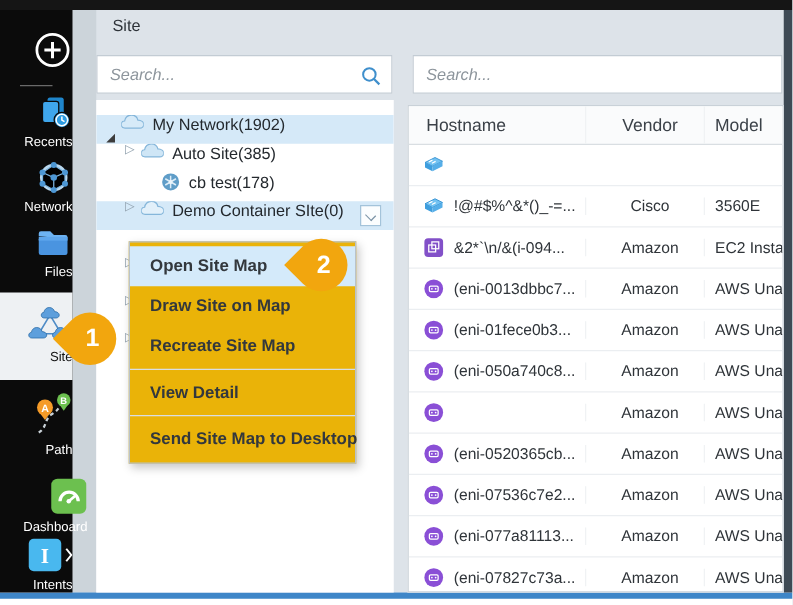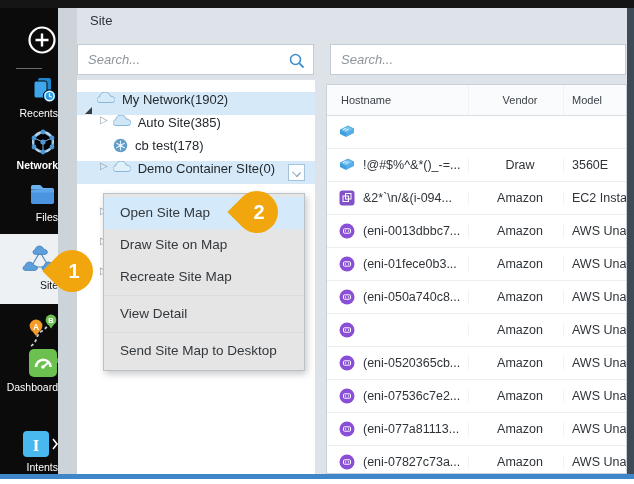--- a/index.html
+++ b/index.html
@@ -30,31 +30,31 @@
   .tree-panel { position:absolute; left:77px; top:80px; width:238px; height:394px; background:#fff; overflow:hidden; }
   .tree-row { position:absolute; left:0; width:238px; height:23px; display:flex; font-size:13px; color:#24292e; }
   .tree-row.sel { background:#d5e9f8; }
   .tw { display:inline-block; }
   .arrow-exp { width:0; height:0; border-left:7px solid transparent; border-bottom:7px solid #3c3c3c; }
   .arrow-col { color:#90a0ad; font-size:10px; line-height:10px; }
   .combo-btn { position:absolute; right:10px; top:3px; width:17px; height:17px; background:#fbfdfe; border:1px solid #a3c3da; }
   .combo-btn .chev { position:absolute; left:4px; top:4px; width:7px; height:7px; border-right:1.6px solid #7b93a6; border-bottom:1.6px solid #7b93a6; transform:rotate(45deg) scale(1,.8); }
 
   
-  .ctx-menu { position:absolute; left:103px; top:193px; width:202px; background:#e5e5e5; border:1px solid #b9c2c9;
-              box-shadow:2px 3px 7px rgba(0,0,0,.22); z-index:5; padding:3px 0; }
+  .ctx-menu { position:absolute; left:103px; top:193px; width:182px; background:#eab308; border:1px solid #b9c2c9;
+              box-shadow:2px 3px 7px rgba(0,0,0,.22); z-index:5; padding:3px 0;font-weight:bold; }
   .ctx-item { height:32px; line-height:32px; padding-left:16px; font-size:13.5px; color:#33383d; white-space:nowrap; }
   .ctx-item.hl { background:#d4eafa; }
   .ctx-sep { border-top:1px solid #d9dee2; margin:2px 0; }
 
   
   .dev-search { position:absolute; left:330px; top:44px; width:296px; height:31px; background:#fff; border:1px solid #c3ccd4; }
   .dev-panel { position:absolute; left:326px; top:84px; width:301px; height:390px; background:#fff; border:1px solid #c9d1d8; overflow:hidden; }
   .dev-header { display:flex; height:31px; background:#fafbfc; border-bottom:1px solid #d9dee2; }
-  .dev-header .hc { font-size:11px; color:#3b4148; line-height:31px; }
+  .dev-header .hc { font-size:14px; color:#3b4148; line-height:31px; }
   .dev-row { display:flex; height:33px; border-bottom:1px solid #ebeef1; align-items:center; }
   .c-host { width:141px; padding-left:12px; display:flex; align-items:center; overflow:hidden; }
   .c-vend { width:95px; padding-left:8px; border-left:1px solid #f0f2f4;text-align:center; }
   .c-model{ flex:1; padding-left:8px; border-left:1px solid #f0f2f4; }
   .hc.c-host { padding-left:14px; }
   .cell-txt { font-size:12.5px; color:#2f3439; white-space:nowrap; overflow:hidden; }
   .host-txt { margin-left:8px; max-width:104px; }
   .row-ic { flex:0 0 16px; height:16px; }
 
   
@@ -86,21 +86,21 @@
     <svg width="28" height="28">
       <rect x="8" y="2" width="13" height="16" rx="2" fill="#1f86cc"></rect>
       <rect x="4" y="5" width="13" height="17" rx="2" fill="#3fa6ec" stroke="#0b0b0b" stroke-width="1"></rect>
       <circle cx="19.5" cy="20" r="6.2" fill="#2c9ce3" stroke="#0b0b0b" stroke-width="1"></circle>
       <circle cx="19.5" cy="20" r="4.6" fill="none" stroke="#fff" stroke-width="1.2"></circle>
       <path d="M19.5 17.2v2.9l2.1 1.2" stroke="#fff" stroke-width="1.2" fill="none"></path>
     </svg>
     <span class="lbl">Recents</span>
   </div>
 
-  <div class="side-item" style="top:120px;height:48px;font-weight:bold;">
+  <div class="side-item" style="top:120px;height:48px;">
     <svg width="30" height="28">
       <circle cx="15" cy="14" r="11" fill="#b9d8ef"></circle>
       <g stroke="#7db4de" stroke-width="1">
           <path d="M15 4 L6 10 L6 19 L15 24 L24 19 L24 10 Z M6 10 L15 14 L24 10 M15 14 L15 24"></path>
         </g>
       <g fill="#4d97d4">
         <circle cx="15" cy="4" r="2.4"></circle>
           <circle cx="6" cy="10" r="2.4"></circle>
           <circle cx="24" cy="10" r="2.4"></circle>
         <circle cx="6" cy="19" r="2.4"></circle>
@@ -145,21 +145,21 @@
       </g>
       <g>
         <circle cx="25" cy="6" r="5.4" fill="#6cc04f"></circle>
         <path d="M21.5 9.5 L25 14.5 L28.5 9.5 Z" fill="#6cc04f"></path>
         <text x="25" y="9" text-anchor="middle" font-size="7.5" font-weight="bold" fill="#fff" font-family="Liberation Sans, sans-serif">B</text>
       </g>
     </svg>
     <span class="lbl">Path</span>
   </div>
 
-  <div class="side-item" style="top:340px;height:52px;">
+  <div class="side-item" style="top:374px;height:52px;margin-left:12px;">
     <svg width="30" height="30">
       <rect x="1" y="1" width="28" height="28" rx="5" fill="#6cc04f"></rect>
       <path d="M8 19 a7.3 7.3 0 0 1 14.6 0" stroke="#fff" stroke-width="2.6" fill="none"></path>
       <path d="M15 19 L21 14" stroke="#fff" stroke-width="2.2"></path>
       <circle cx="15" cy="19" r="1.8" fill="#fff"></circle>
     </svg>
     <span class="lbl">Dashboard</span>
   </div>
 
   <div class="side-item" style="top:422px;height:52px;">
@@ -193,21 +193,21 @@
   </div>
 
   <div class="tree-row" style="top:35px;">
     <span class="tw arrow-col" style="margin-left:23px;">▷</span>
     <svg width="18" height="12" style="margin-left:5px;">
       <path d="M3,10.5 C1.2,10.5 0,9.2 0,7.6 C0,6.1 1.2,4.9 2.7,4.8 C3,2.1 5.2,0 8,0 C10.6,0 12.8,1.7 13.3,4.1 C15.9,4.2 18,5.7 18,7.5 C18,9.2 16.6,10.5 14.8,10.5 Z" fill="#cfe6f6" stroke="#85b6da" stroke-width="1"></path>
     </svg>
     <span style="margin-left:7px;">Auto Site(385)</span>
   </div>
 
-  <div class="tree-row" style="top:58px;">
+  <div class="tree-row" style="top:58px;padding-left:16px;">
     <svg width="15" height="15" style="margin-left:36px;">
       <circle cx="7.5" cy="7.5" r="6.8" fill="#5f9dc8"></circle>
       <g stroke="#dcecf7" stroke-width="1.2">
         <path d="M7.5 2.5 v10 M3.2 5 l8.6 5 M11.8 5 l-8.6 5"></path>
       </g>
       <circle cx="7.5" cy="7.5" r="1.6" fill="#eaf4fb"></circle>
     </svg>
     <span style="margin-left:7px;">cb test(178)</span>
   </div>
 
@@ -290,21 +290,21 @@
   <div class="dev-row">
     <div class="c-host">
         <svg class="row-ic" viewBox="0 0 16 16">
           <polygon points="1,6 9,2 15,5 7,9" fill="#72c2f2" stroke="#2f8fd0" stroke-width="0.7"></polygon>
           <polygon points="1,6 7,9 7,13 1,10" fill="#3e9ede"></polygon>
           <polygon points="7,9 15,5 15,9 7,13" fill="#55aee8"></polygon>
           <path d="M4 5.6 l3-1.5 M6.5 6.6 l3-1.5" stroke="#fff" stroke-width="0.9"></path>
         </svg>
       <span class="cell-txt host-txt">!@#$%^&amp;*()_-=...</span>
       </div>
-    <div class="c-vend cell-txt">Draw</div>
+    <div class="c-vend cell-txt">Cisco</div>
     <div class="c-model cell-txt">3560E</div>
   </div>
 
   <div class="dev-row">
     <div class="c-host">
         <svg class="row-ic" viewBox="0 0 16 16">
           <rect x="0.5" y="0.5" width="15" height="15" rx="3" fill="#8250c8"></rect>
           <rect x="4" y="6" width="5.5" height="5.5" fill="none" stroke="#fff" stroke-width="1"></rect>
           <rect x="6.5" y="3.5" width="5.5" height="5.5" fill="none" stroke="#fff" stroke-width="1"></rect>
         </svg>

